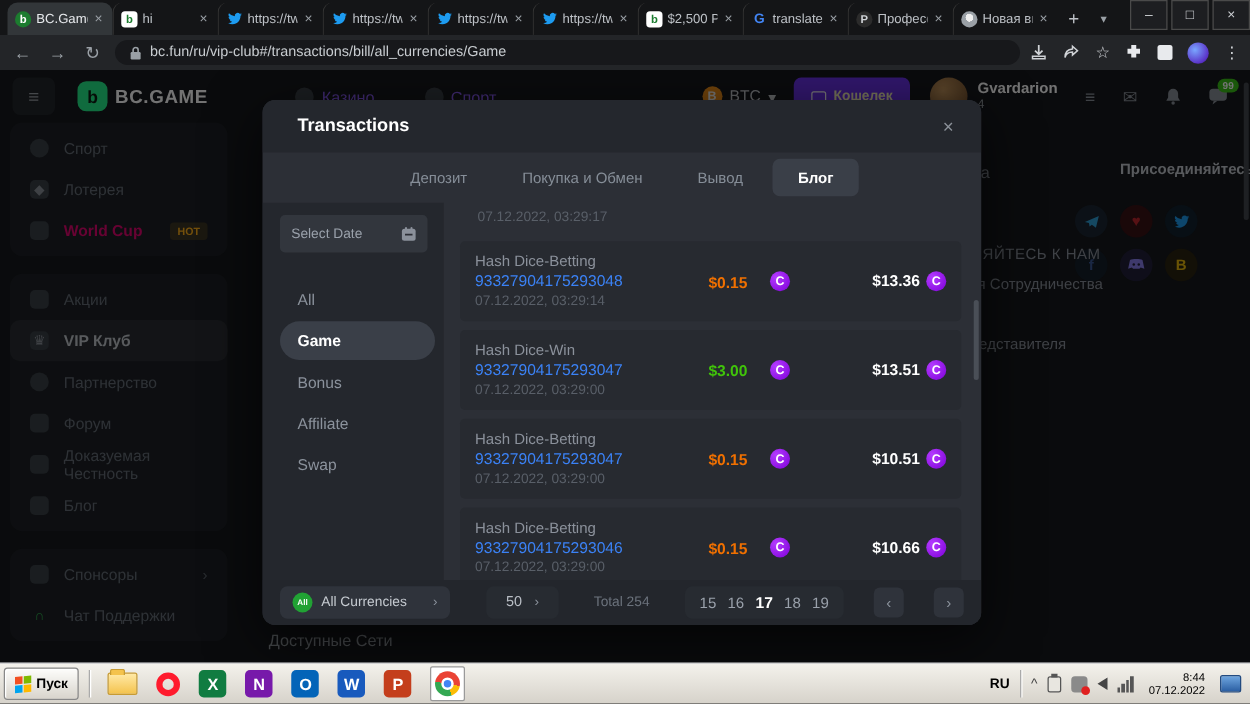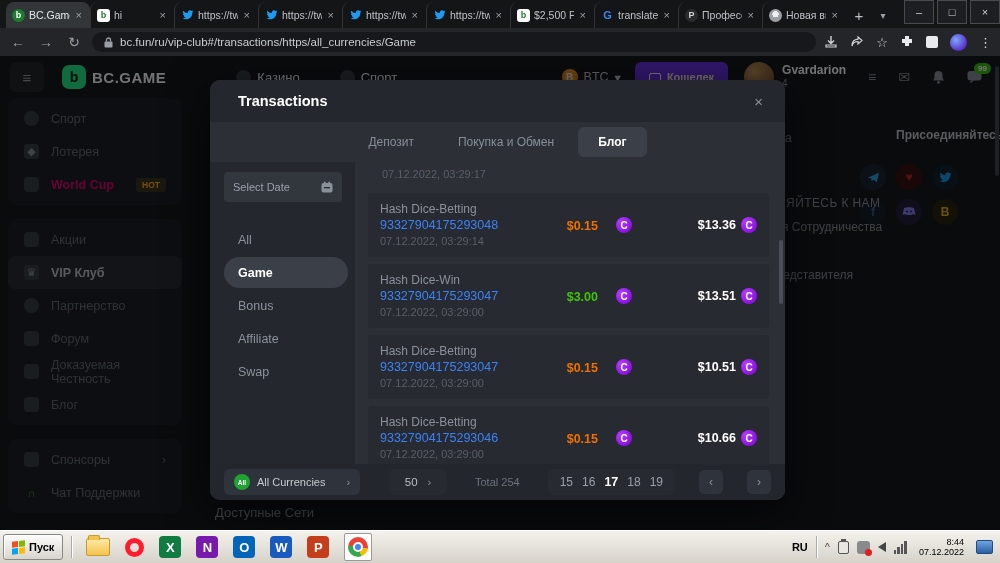--- a/index.html
+++ b/index.html
@@ -44,21 +44,21 @@
   .overlay{position:absolute;inset:0;background:rgba(0,0,0,.55);z-index:2}
 
   
   .shead{position:absolute;top:0;left:0;right:0;height:42px;display:flex;align-items:center;z-index:1}
   .burger{width:34px;height:30px;background:#23262b;border-radius:6px;margin-left:10px;
     display:flex;align-items:center;justify-content:center;color:#9aa0a6;font-size:15px}
   .logo{display:flex;align-items:center;gap:6px;margin-left:18px}
   .logomark{width:24px;height:24px;border-radius:7px;background:var(--brand_green,#24ee89);
     display:flex;align-items:center;justify-content:center;color:#0e1c13;font-weight:bold;font-size:14px}
   .logotext{color:#fff;font-weight:bold;font-size:15px;letter-spacing:.5px}
-  .hnav{display:flex;gap:40px;margin-left:70px;color:#ffffff;font-size:13px}
+  .hnav{display:flex;gap:40px;margin-left:70px;color:#8b5cf6;font-size:13px}
   .hnav .itm{display:flex;align-items:center;gap:6px}
   .cursel{margin-left:auto;display:flex;align-items:center;gap:6px;color:#cfd2d6;font-size:12.5px}
   .btccoin{width:16px;height:16px;border-radius:50%;background:#f7931a;color:#fff;font-size:10px;
     font-weight:bold;display:flex;align-items:center;justify-content:center}
   .walletbtn{margin-left:14px;height:30px;background:var(--wallet_purple,#6e33f0);border-radius:6px;
     color:#fef9c3;font-size:11px;font-weight:bold;display:flex;align-items:center;gap:6px;padding:0 14px}
   .wglyph{width:12px;height:9px;border:1.5px solid #fff;border-radius:2px}
   .avatar{width:30px;height:30px;border-radius:50%;margin-left:16px;
     background:radial-gradient(circle at 35% 35%,#c9995f,#6e4a28)}
   .uname{color:#fff;font-size:12px;font-weight:bold;margin-left:8px;line-height:13px}
@@ -264,21 +264,21 @@
     <span class="navbtn">←</span>
     <span class="navbtn">→</span>
     <span class="navbtn">↻</span>
     <div class="urlpill">
       <span>
           <svg width="9" height="11" viewBox="0 0 9 11">
             <rect x="0.5" y="4.5" width="8" height="6" rx="1" fill="#9aa0a6"></rect>
             <path d="M2.5 4.5V3a2 2 0 0 1 4 0v1.5" fill="none" stroke="#9aa0a6" stroke-width="1.3"></path>
           </svg>
         </span>
-      <span class="url">bc.fun/ru/vip-club#/transactions/https/all_currencies/Game</span>
+      <span class="url">bc.fun/ru/vip-club#/transactions/bill/all_currencies/Game</span>
     </div>
     <div class="tbicons">
       <span>
           <svg width="14" height="14" viewBox="0 0 14 14">
             <path d="M7 1v7M4 5.5 7 8.5 10 5.5" stroke="#cfd2d6" stroke-width="1.4" fill="none"></path>
             <path d="M2 10h10v2H2z" fill="none" stroke="#cfd2d6" stroke-width="1.2"></path>
           </svg>
         </span>
       <span>
           <svg width="14" height="14" viewBox="0 0 14 14">
@@ -438,20 +438,21 @@
     <div class="overlay"></div>
 
     <div class="modal">
       <div class="mhead">
         <span class="mtitle">Transactions</span>
         <span class="mclose">×</span>
       </div>
       <div class="mtabs">
         <span class="mtab">Депозит</span>
         <span class="mtab">Покупка и Обмен</span>
+        <span class="mtab">Вывод</span>
         <span class="mtab active">Блог</span>
       </div>
       <div class="mbody">
         <div class="mleft">
           <div class="datebtn">
             <span>Select Date</span>
             <span>
                 <svg width="12" height="12" viewBox="0 0 12 12">
                   <rect x="0.5" y="2" width="11" height="9.5" rx="2" fill="#8b919b"></rect>
                   <rect x="3" y="0.5" width="1.6" height="3" rx="0.8" fill="#8b919b"></rect>

